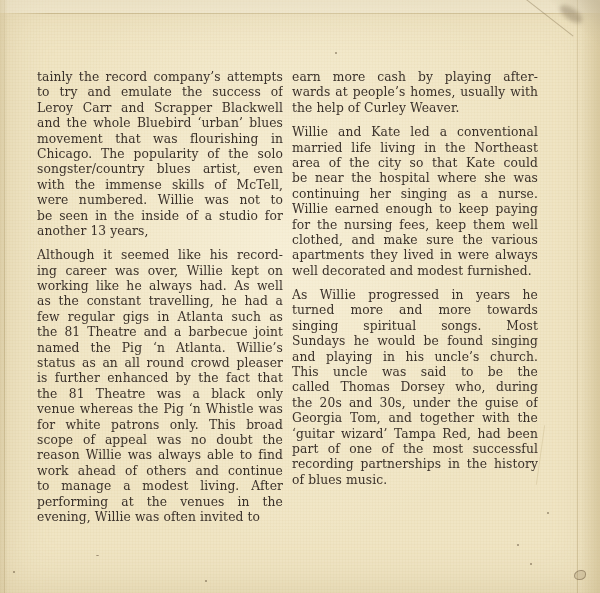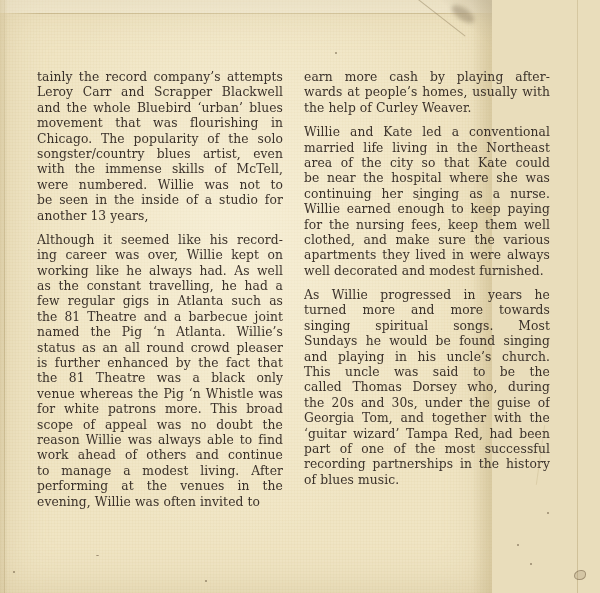--- a/index.html
+++ b/index.html
@@ -8,21 +8,21 @@
     --ink:#3a312a;
     --crease:rgba(167,146,96,0.45);
   }
   html,body{margin:0;padding:0;}
   body{
     width:600px;height:593px;overflow:hidden;
     font-family:"DejaVu Serif","Liberation Serif",serif;
     background:#e9ddbb;
   }
   .paper{
-    position:relative;width:492px;height:593px;
+    position:relative;width:600px;height:593px;
     background-color:var(--paper);
     background-image:
       radial-gradient(ellipse at 48% 42%, rgba(255,251,238,0.45) 0%, rgba(255,251,238,0) 62%),
       repeating-linear-gradient(0deg, rgba(214,195,146,0.10) 0 1px, rgba(255,255,255,0) 1px 3px),
       repeating-linear-gradient(90deg, rgba(214,195,146,0.10) 0 1px, rgba(255,255,255,0) 1px 3px);
     box-shadow:inset 0 0 46px rgba(186,165,118,0.38);
   }
   
   .top-strip{position:absolute;top:0;left:0;right:0;height:13px;background:rgba(250,246,236,0.30);}
   .crease-top{position:absolute;top:13px;left:0;right:0;height:1px;
@@ -45,21 +45,21 @@
   .scratch{position:absolute;left:540px;top:425px;width:1px;height:60px;background:rgba(167,146,96,0.22);transform:rotate(8deg);}
 
   
   .col{
     position:absolute;top:70px;width:246px;
     color:var(--ink);
     font-size:12.3px;line-height:15.4px;
     letter-spacing:0.1px;
   }
   .col-left{left:37px;}
-  .col-right{left:304px;}
+  .col-right{left:292px;}
   .para{margin:0 0 9px 0;}
   .para:last-child{margin-bottom:16px;}
   .line{
     height:15.4px;line-height:15.4px;overflow:hidden;
     text-align:justify;text-align-last:justify;
   }
   .line.last{text-align-last:left;}
 </style>
 </head>
 <body>
@@ -71,20 +71,21 @@
   <div class="crease-left"></div>
   <div class="crease-right"></div>
   <div class="edge-right"></div>
   <div class="corner-fold"></div>
   <div class="corner-fold-line"></div>
   <div class="corner-smudge"></div>
 
   <div class="col col-left">
       <div class="para">
         <div class="line">tainly the record company’s attempts</div>
+        <div class="line">to try and emulate the success of</div>
         <div class="line">Leroy Carr and Scrapper Blackwell</div>
         <div class="line">and the whole Bluebird ‘urban’ blues</div>
         <div class="line">movement that was flourishing in</div>
         <div class="line">Chicago. The popularity of the solo</div>
         <div class="line">songster/country blues artist, even</div>
         <div class="line">with the immense skills of McTell,</div>
         <div class="line">were numbered. Willie was not to</div>
         <div class="line">be seen in the inside of a studio for</div>
         <div class="line last">another 13 years,</div>
       </div>
@@ -93,21 +94,21 @@
         <div class="line">ing career was over, Willie kept on</div>
         <div class="line">working like he always had. As well</div>
         <div class="line">as the constant travelling, he had a</div>
         <div class="line">few regular gigs in Atlanta such as</div>
         <div class="line">the 81 Theatre and a barbecue joint</div>
         <div class="line">named the Pig ‘n Atlanta. Willie’s</div>
         <div class="line">status as an all round crowd pleaser</div>
         <div class="line">is further enhanced by the fact that</div>
         <div class="line">the 81 Theatre was a black only</div>
         <div class="line">venue whereas the Pig ‘n Whistle was</div>
-        <div class="line">for white patrons more. This broad</div>
+        <div class="line">for white patrons only. This broad</div>
         <div class="line">scope of appeal was no doubt the</div>
         <div class="line">reason Willie was always able to find</div>
         <div class="line">work ahead of others and continue</div>
         <div class="line">to manage a modest living. After</div>
         <div class="line">performing at the venues in the</div>
         <div class="line last">evening, Willie was often invited to</div>
       </div>
     </div>
   <div class="col col-right">
       <div class="para">

